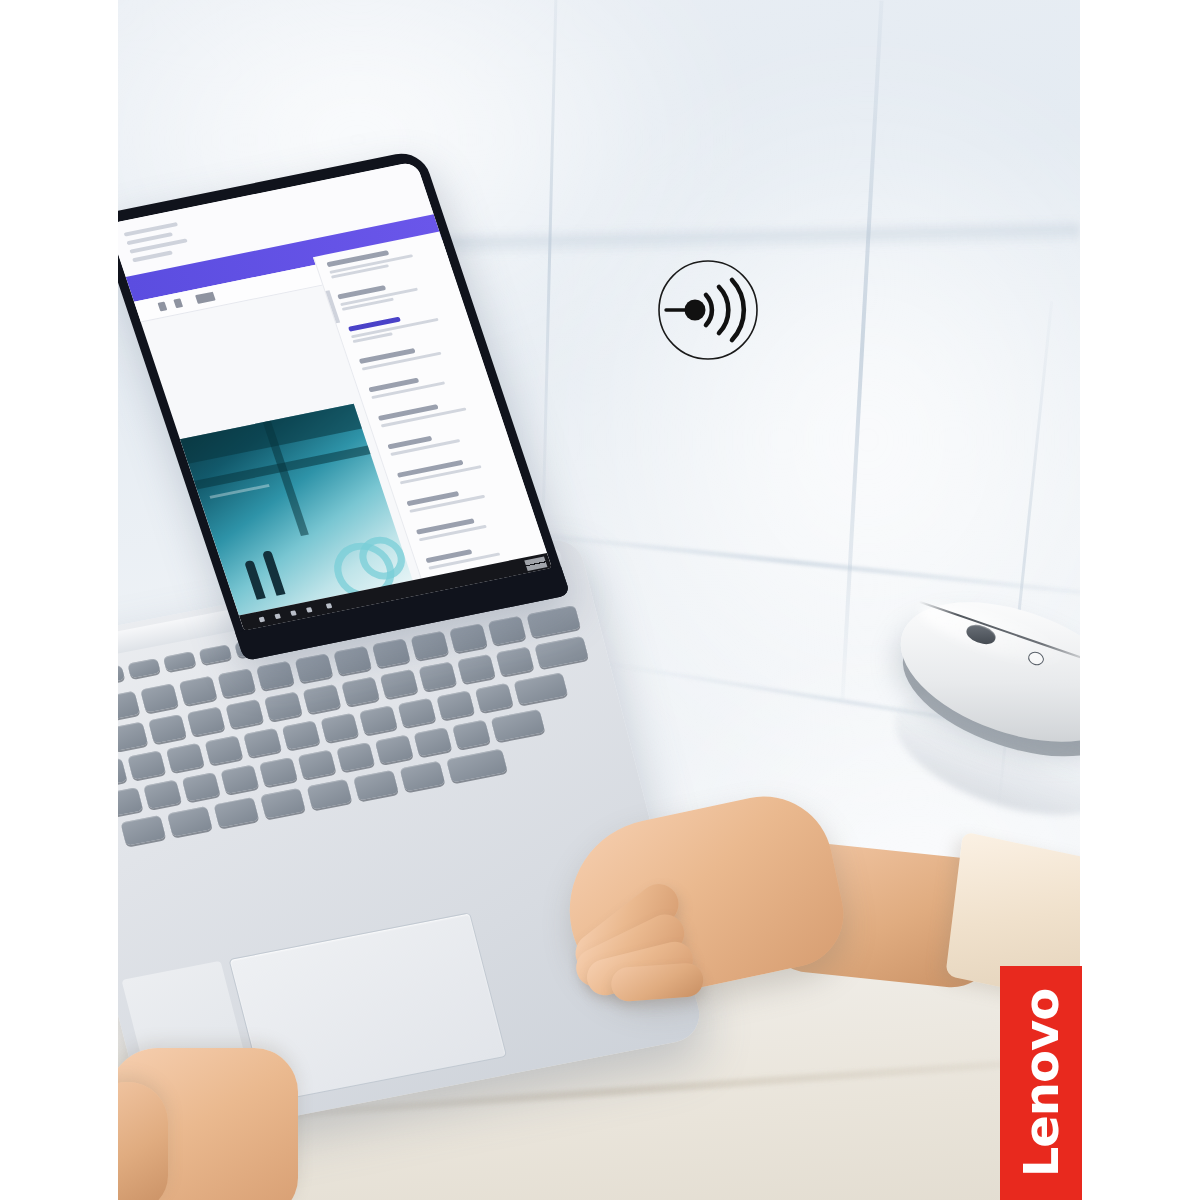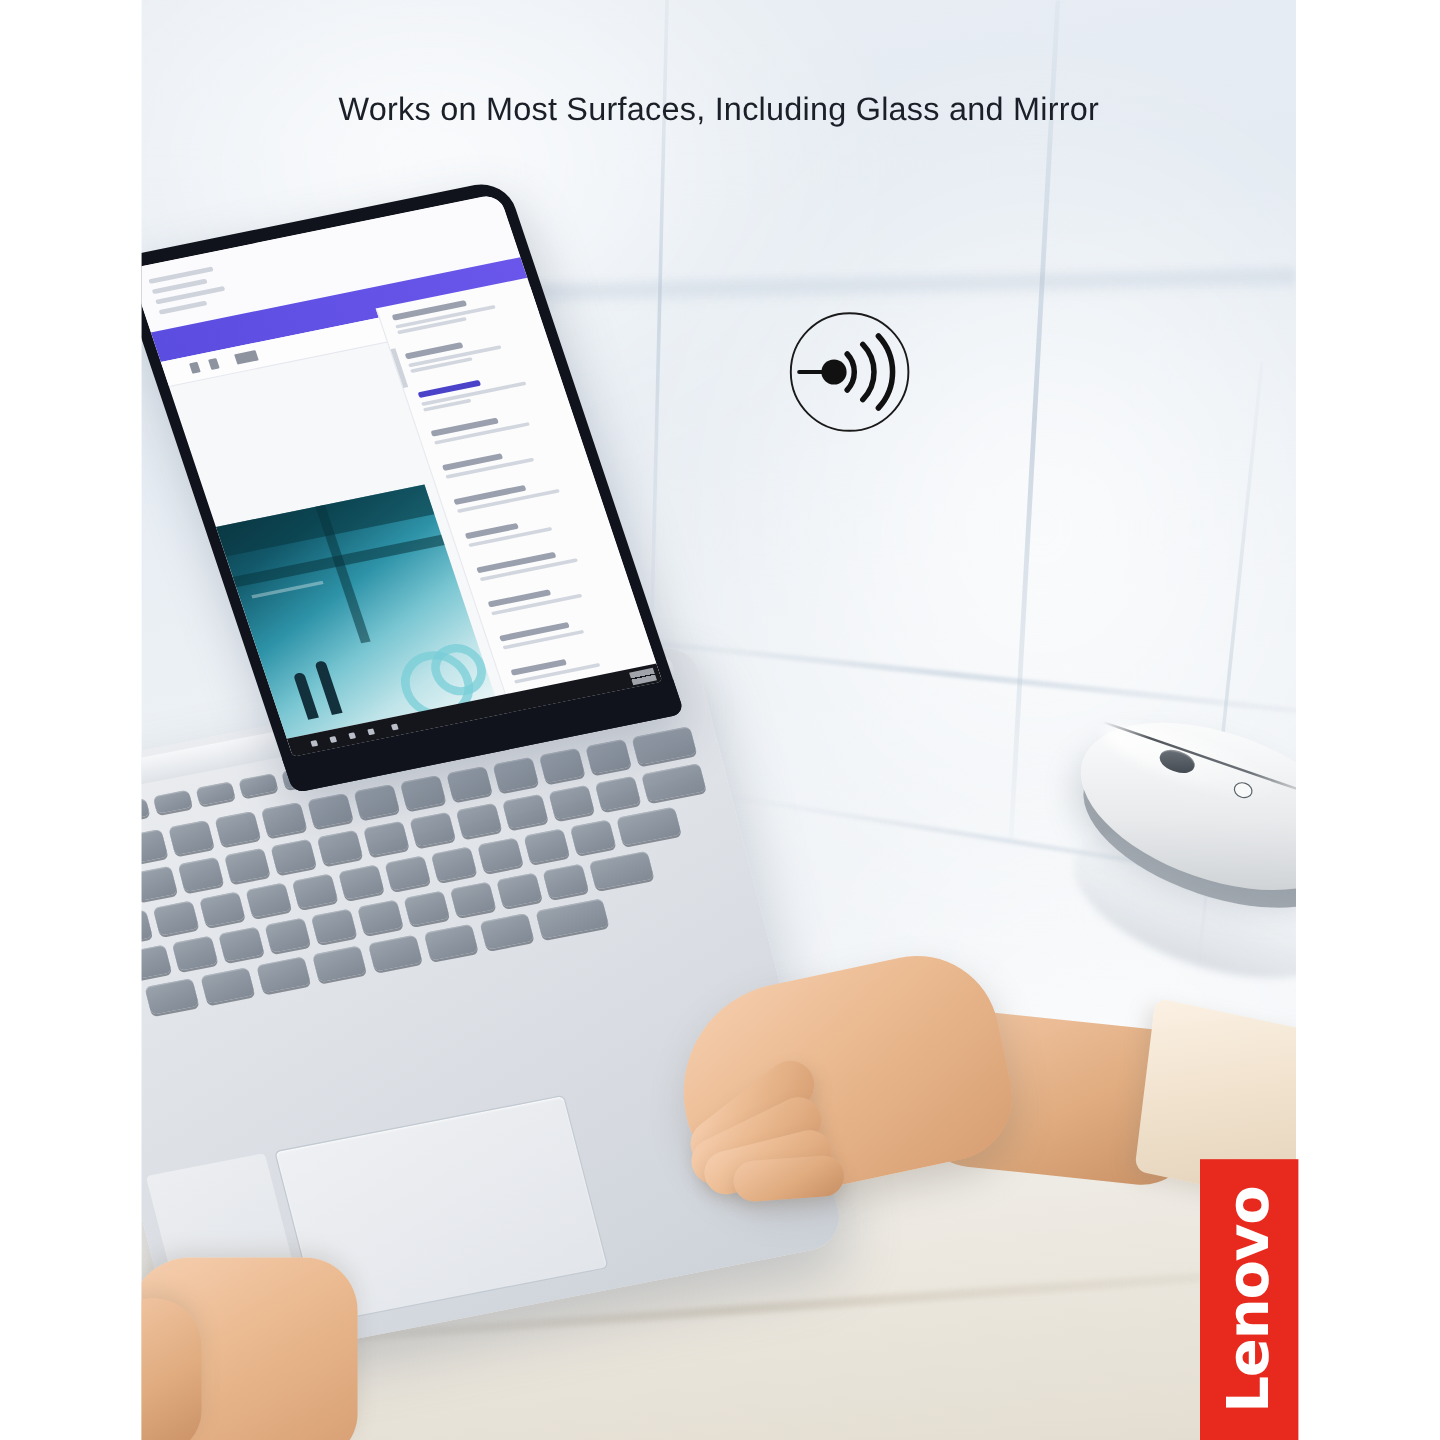--- a/index.html
+++ b/index.html
@@ -445,21 +445,20 @@
       <div class="finger skin-b" style="left:112px;top:172px;width:92px;height:34px;transform:rotate(-4deg)"></div>
       <div class="cuff"></div>
     </div>
 
     <div id="hand-left">
       <div class="knuckle skin-a" style="left:30px;top:28px;width:190px;height:170px"></div>
       <div class="knuckle skin-b" style="left:4px;top:62px;width:86px;height:130px"></div>
     </div>
 
     <div id="headline">
-      <div class="subtitle">Works on Most Surfaces, Including Glass and Mirror</div>
     </div>
 
     <div id="signal-badge">
       <svg width="102" height="102" viewBox="0 0 102 102" aria-hidden="true">
         <circle cx="51" cy="51" r="49" fill="none" stroke="#1a1a1a" stroke-width="1.6"></circle>
         <line x1="9" y1="51" x2="34" y2="51" stroke="#111111" stroke-width="3.4" stroke-linecap="round"></line>
         <circle cx="38" cy="51" r="10.5" fill="#111111"></circle>
         <path d="M49 36 A22 22 0 0 1 49 66" fill="none" stroke="#111111" stroke-width="4.6" stroke-linecap="round"></path>
         <path d="M62 28 A33 33 0 0 1 62 74" fill="none" stroke="#111111" stroke-width="4.6" stroke-linecap="round"></path>
         <path d="M75 21 A44 44 0 0 1 75 81" fill="none" stroke="#111111" stroke-width="4.6" stroke-linecap="round"></path>

